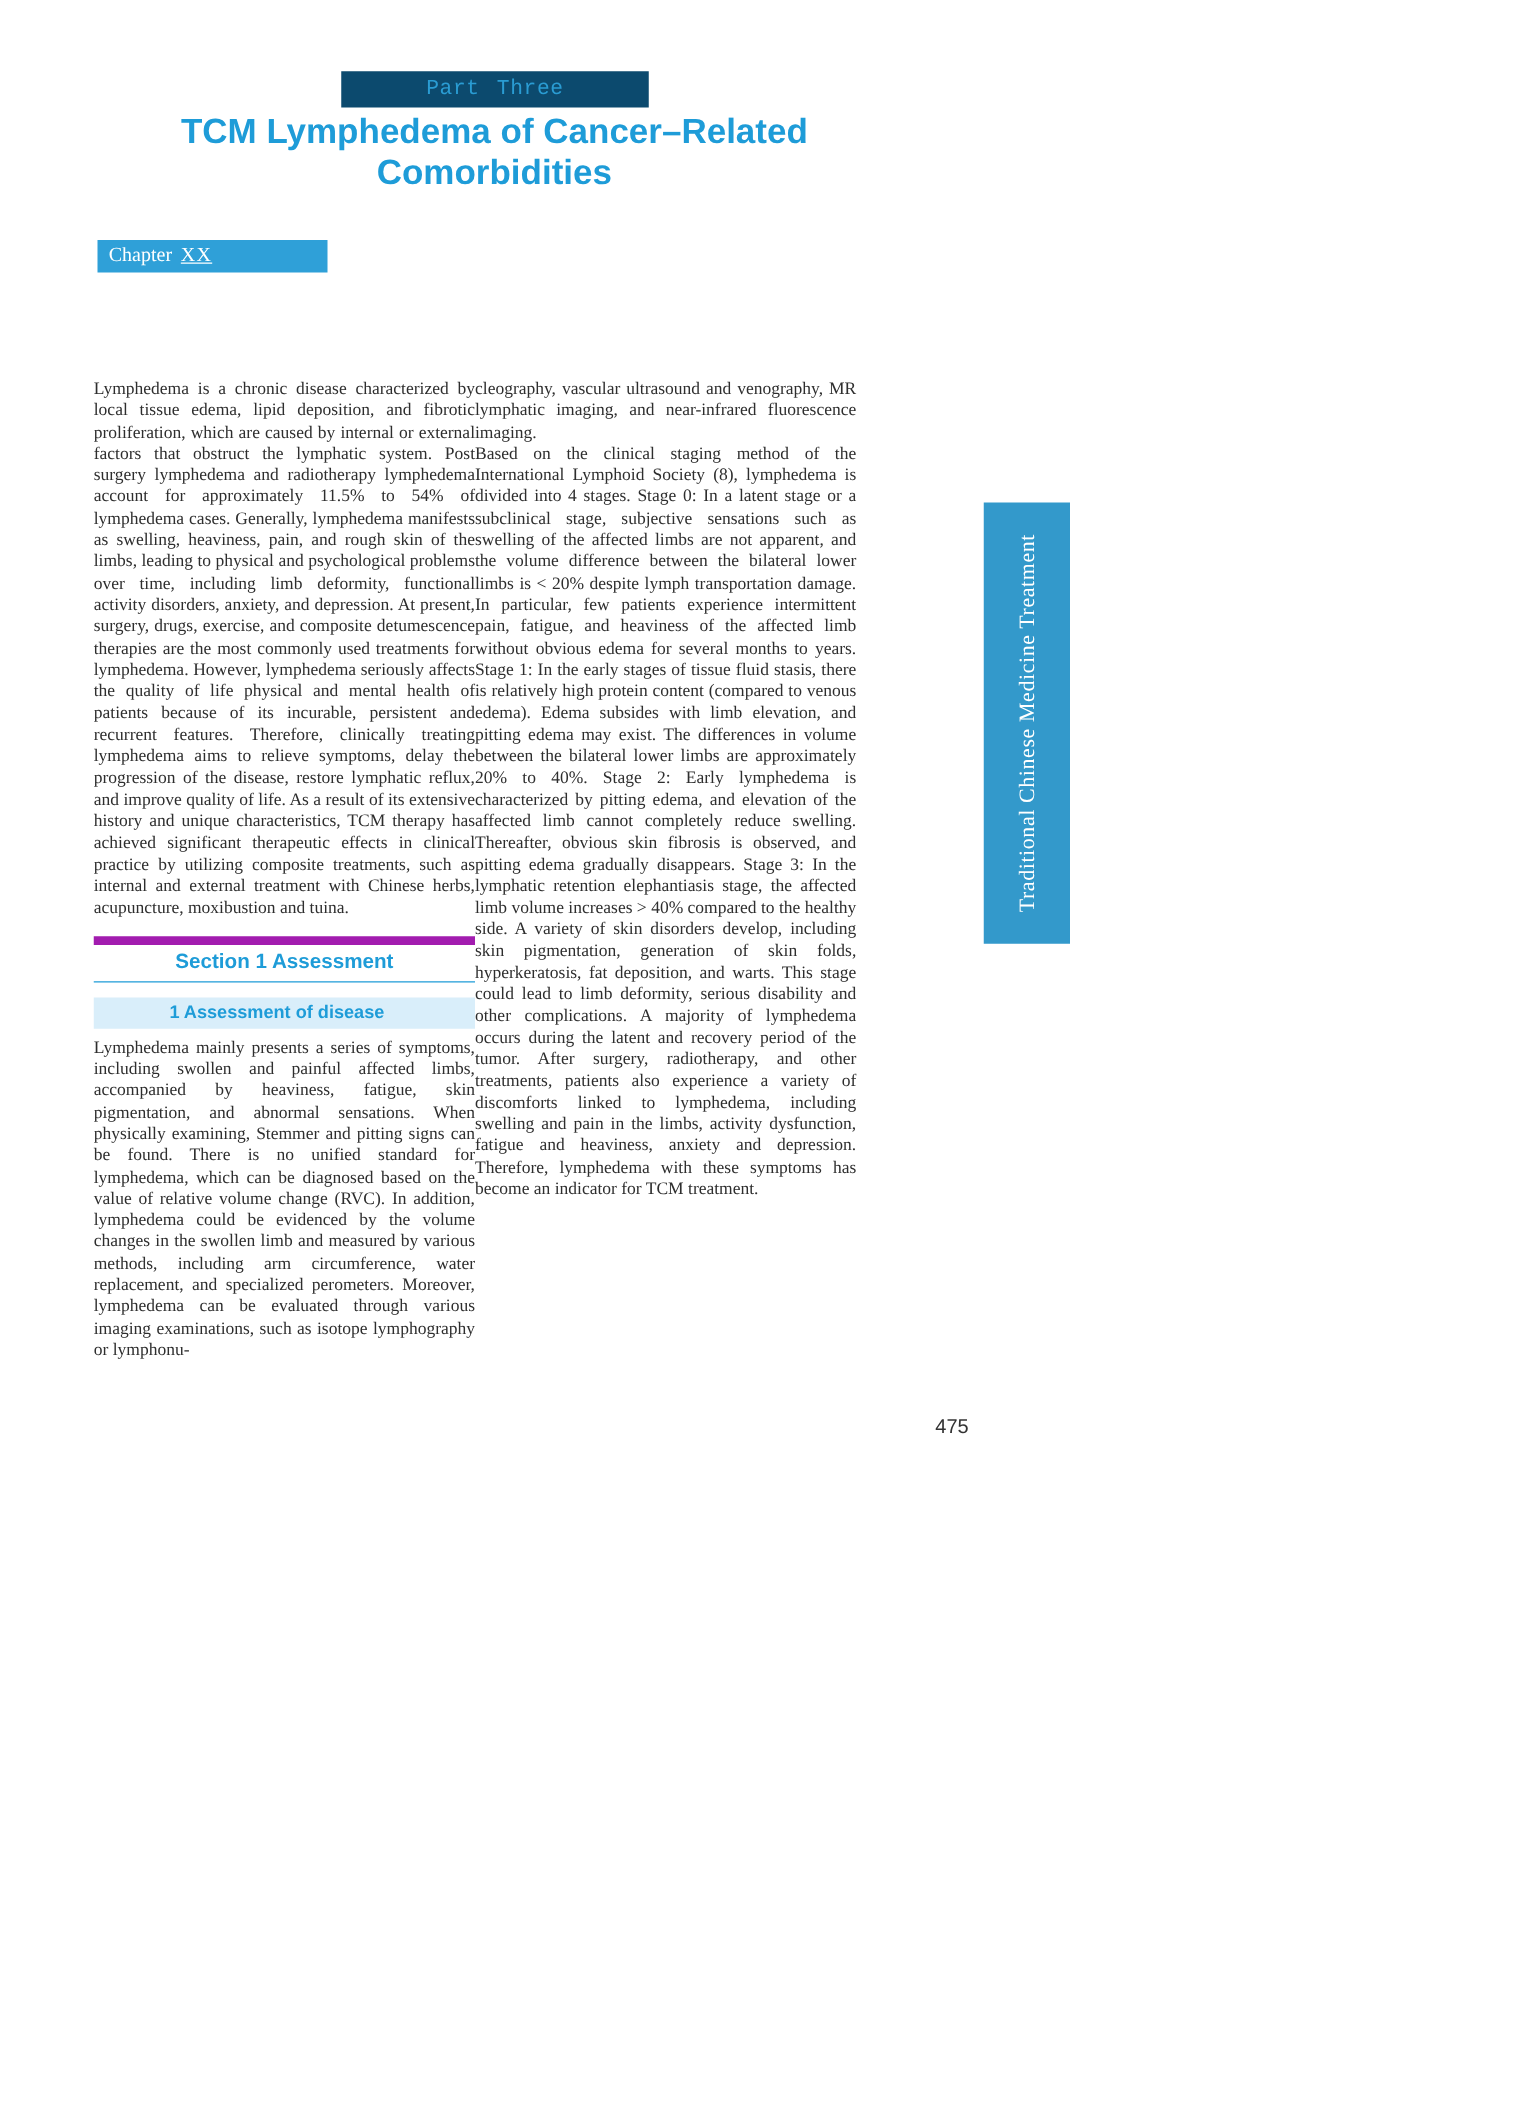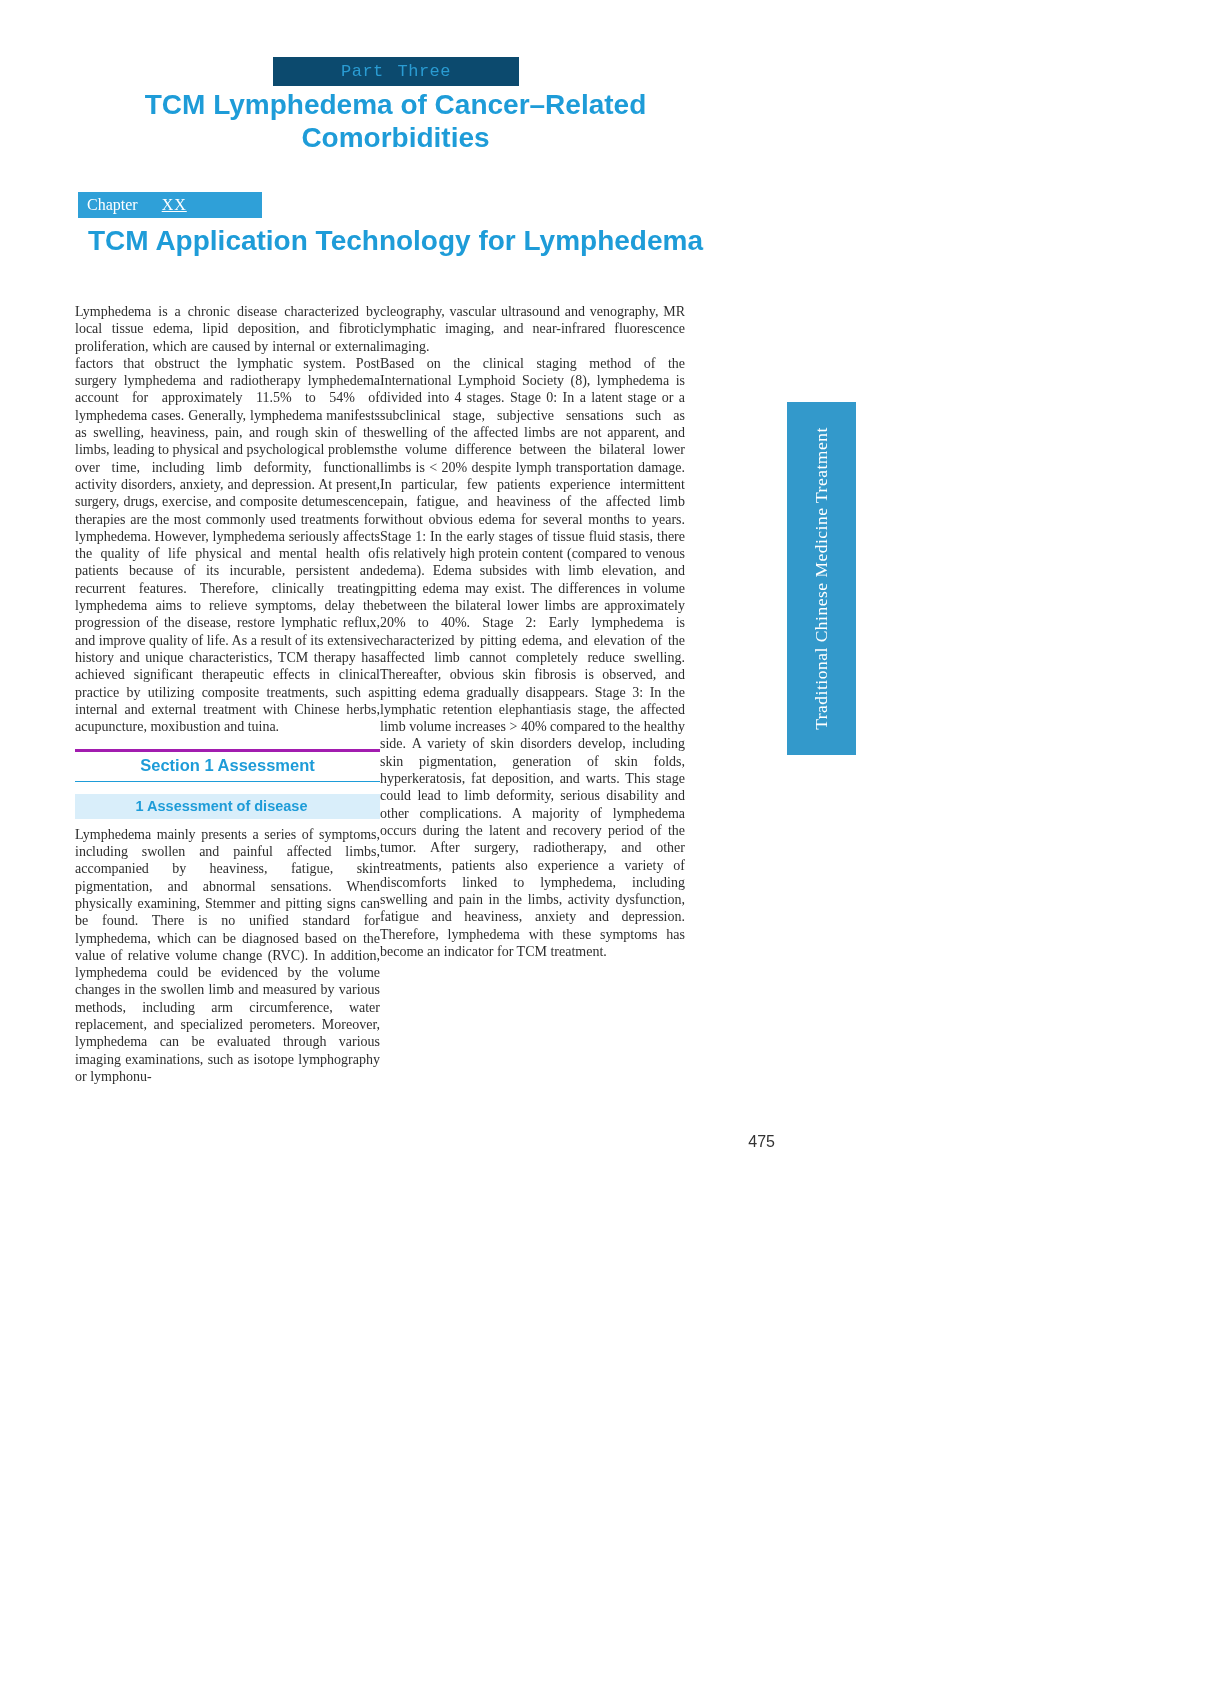--- a/index.html
+++ b/index.html
@@ -39,21 +39,21 @@
     width: 184px; height: 26px;
     background: #2fa0d8;
     color: #ffffff;
     font-family: "Liberation Serif", serif;
     font-size: 16px;
     display: flex; align-items: center;
     padding-left: 9px;
     box-sizing: border-box;
   }
   .chapter-box .chapter-number {
-    margin-left: 24px;
+    margin-left: 7px;
     letter-spacing: 1px;
     text-decoration: underline;
   }
   .chapter-title {
     position: absolute;
     left: 75px; top: 224px;
     width: 641px;
     text-align: center;
     color: #1e9cd8;
     font-family: "Liberation Sans", sans-serif;
@@ -73,21 +73,21 @@
     font-size: 14px;
     line-height: 17.3px;
     text-align: justify;
     color: #2e2e2e;
   }
   .col p { margin: 0; }
   .section-heading {
     margin-top: 14px;
     margin-bottom: 12px;
     padding: 5px 0 6px 0;
-    border-top: 3px solid #a21caf;
+    border-top: 7px solid #a21caf;
     border-bottom: 1px solid #1e9cd8;
     text-align: center;
     color: #1e9cd8;
     font-family: "Liberation Sans", sans-serif;
     font-weight: bold;
     font-size: 16.5px;
   }
   .subheading {
     margin: 0 0 7px 0;
     padding: 3px 18px 4px 6px;
@@ -137,21 +137,20 @@
     <span>Part Three</span>
   </div>
 
   <div class="main-title">TCM Lymphedema of Cancer–Related Comorbidities</div>
 
   <div class="chapter-box">
     <span>Chapter</span>
     <span class="chapter-number">XX</span>
   </div>
 
-  <div class="chapter-title">TCM Application Technology for Lymphedema</div>
 
   <div class="columns">
     <div class="col">
       <p>Lymphedema is a chronic disease characterized by local tissue edema, lipid deposition, and fibrotic proliferation, which are caused by internal or external factors that obstruct the lymphatic system. Post surgery lymphedema and radiotherapy lymphedema account for approximately 11.5% to 54% of lymphedema cases. Generally, lymphedema manifests as swelling, heaviness, pain, and rough skin of the limbs, leading to physical and psychological problems over time, including limb deformity, functional activity disorders, anxiety, and depression. At present, surgery, drugs, exercise, and composite detumescence therapies are the most commonly used treatments for lymphedema. However, lymphedema seriously affects the quality of life physical and mental health of patients because of its incurable, persistent and recurrent features. Therefore, clinically treating lymphedema aims to relieve symptoms, delay the progression of the disease, restore lymphatic reflux, and improve quality of life. As a result of its extensive history and unique characteristics, TCM therapy has achieved significant therapeutic effects in clinical practice by utilizing composite treatments, such as internal and external treatment with Chinese herbs, acupuncture, moxibustion and tuina.</p>
       <div class="section-heading">Section 1 Assessment</div>
       <div class="subheading">1 Assessment of disease</div>
       <p>Lymphedema mainly presents a series of symptoms, including swollen and painful affected limbs, accompanied by heaviness, fatigue, skin pigmentation, and abnormal sensations. When physically examining, Stemmer and pitting signs can be found. There is no unified standard for lymphedema, which can be diagnosed based on the value of relative volume change (RVC). In addition, lymphedema could be evidenced by the volume changes in the swollen limb and measured by various methods, including arm circumference, water replacement, and specialized perometers. Moreover, lymphedema can be evaluated through various imaging examinations, such as isotope lymphography or lymphonu-</p>
     </div>
     <div class="col">
       <p>cleography, vascular ultrasound and venography, MR lymphatic imaging, and near-infrared fluorescence imaging.</p>

